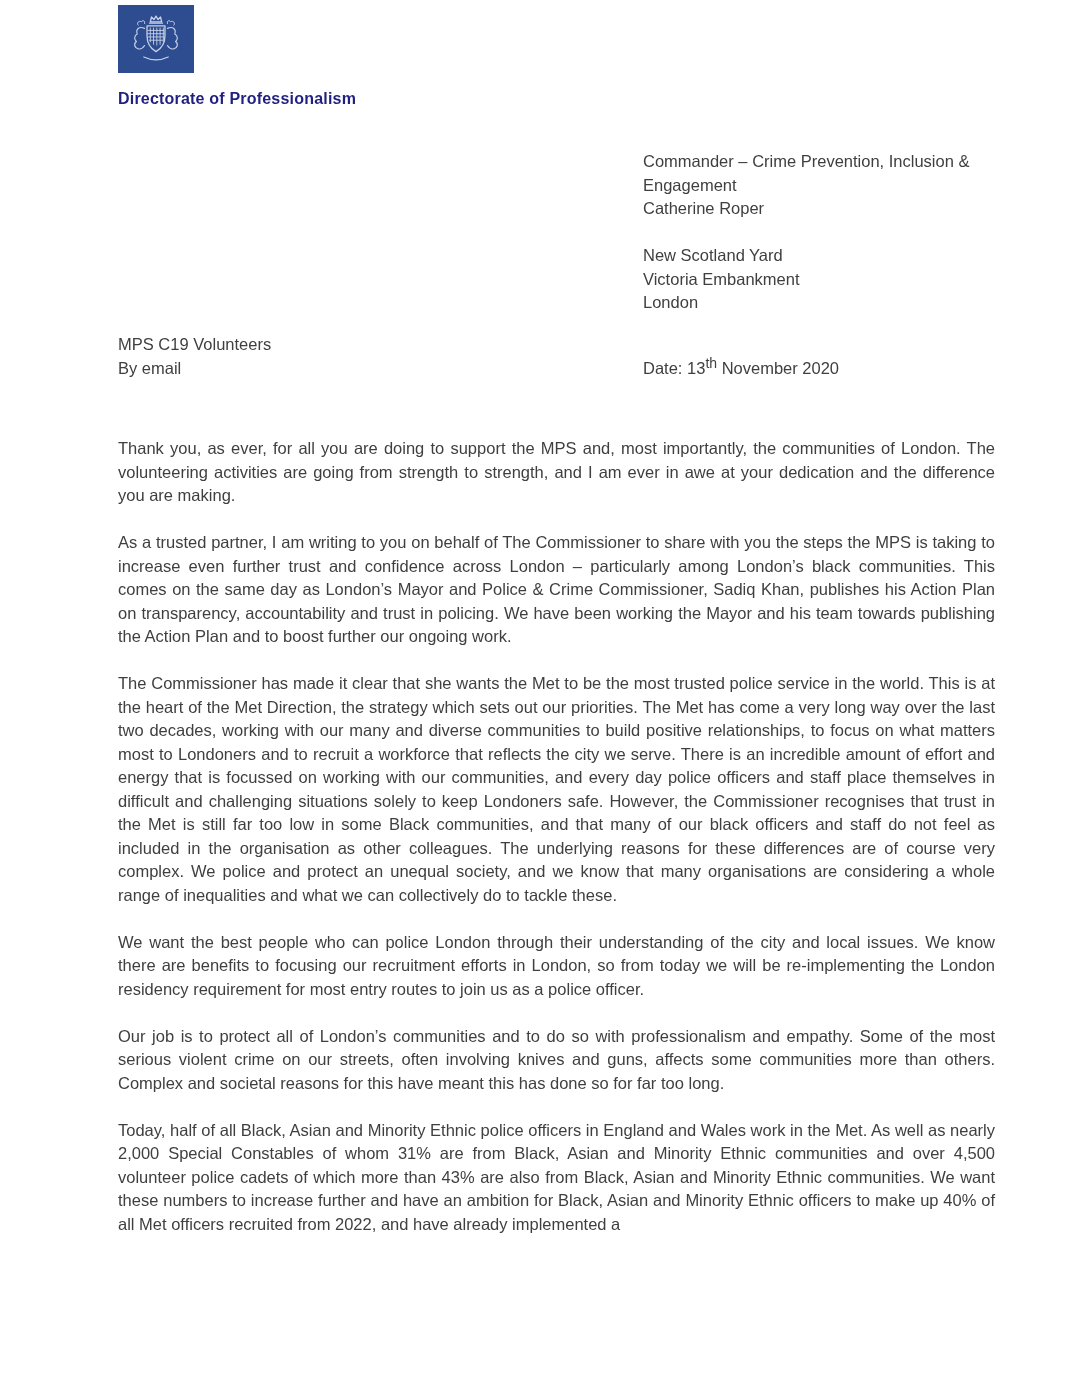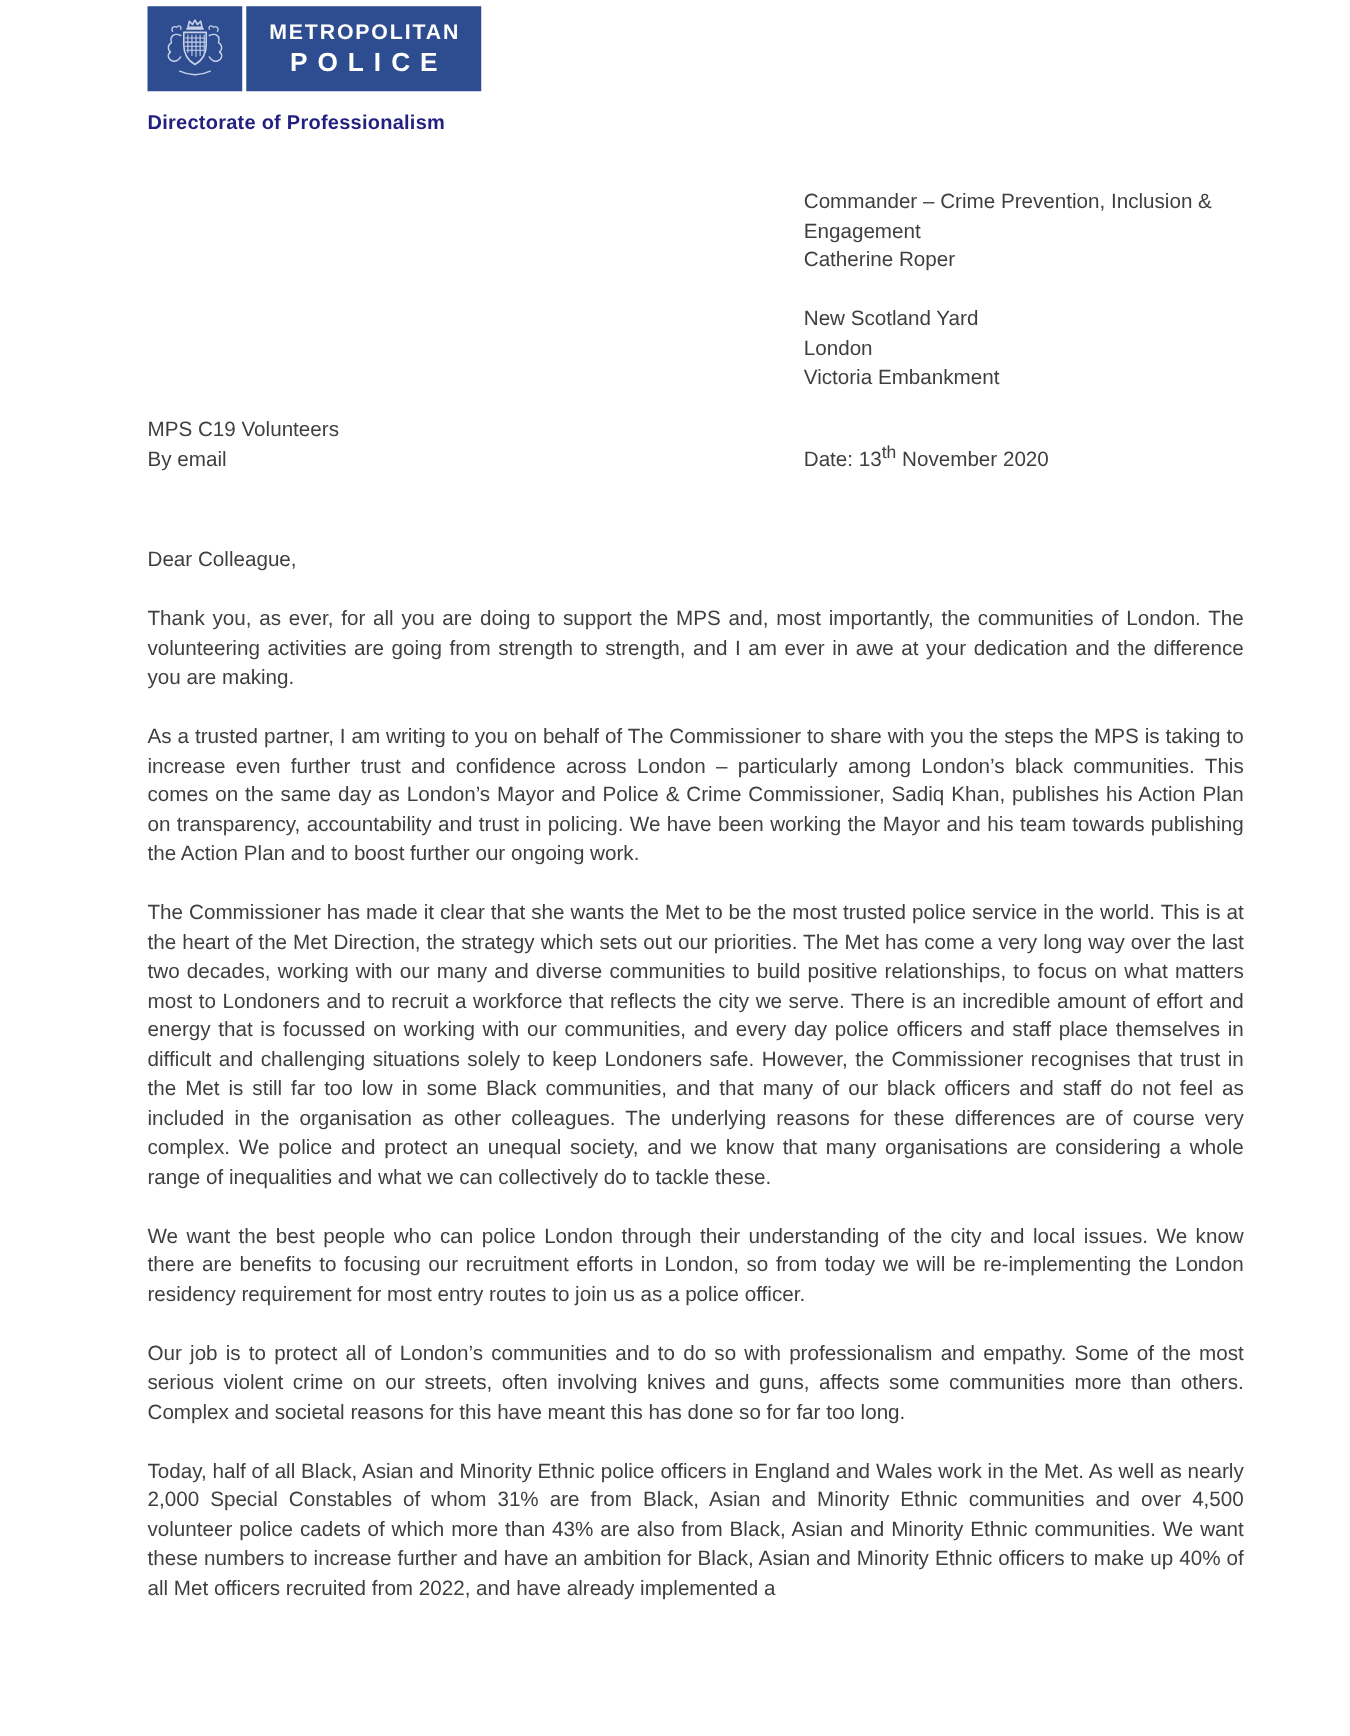--- a/index.html
+++ b/index.html
@@ -78,46 +78,41 @@
           <path d="M24 21 c-7 -3 -11 1 -9 7 c-4 2 -4 7 -1 9 c-4 3 -2 8 2 9 c3 1 6 -1 8 -4" stroke-width="1.4"></path>
           <path d="M16 17 c-2 -3 1 -6 4 -4 c2 -3 5 -1 4 2" stroke-width="1.2"></path>
 
           <path d="M52 21 c7 -3 11 1 9 7 c4 2 4 7 1 9 c4 3 2 8 -2 9 c-3 1 -6 -1 -8 -4" stroke-width="1.4"></path>
           <path d="M60 17 c2 -3 -1 -6 -4 -4 c-2 -3 -5 -1 -4 2" stroke-width="1.2"></path>
 
           <path d="M23 56 q15 7 30 0" stroke-width="1.4"></path>
         </svg>
       </div>
       <div class="logo-divider"></div>
-      <div class="logo-text">
-        <span class="brand-line1">METROPOLITAN</span>
-        <span class="brand-line2">POLICE</span>
-      </div>
     </div>
     <h1 class="dept-title">Directorate of Professionalism</h1>
   </header>
 
   <section class="address-row">
     <div class="recipient-block">
       <div class="addr-line">MPS C19 Volunteers</div>
       <div class="addr-line">By email</div>
     </div>
     <div class="sender-block">
       <div class="addr-line">Commander – Crime Prevention, Inclusion &amp; Engagement</div>
       <div class="addr-line">Catherine Roper</div>
       <div class="spacer-line"></div>
       <div class="addr-line">New Scotland Yard</div>
+      <div class="addr-line">Victoria Embankment</div>
       <div class="addr-line">London</div>
-      <div class="addr-line">Victoria Embankment</div>
       <div class="date-line"><span>Date: 13</span><sup>th</sup><span> November 2020</span></div>
     </div>
   </section>
 
   <section class="letter-body">
-    <p class="salutation">Dear Colleague,</p>
     <p>Thank you, as ever, for all you are doing to support the MPS and, most importantly, the communities of London. The volunteering activities are going from strength to strength, and I am ever in awe at your dedication and the difference you are making.</p>
     <p>As a trusted partner, I am writing to you on behalf of The Commissioner to share with you the steps the MPS is taking to increase even further trust and confidence across London – particularly among London’s black communities.  This comes on the same day as London’s Mayor and Police &amp; Crime Commissioner, Sadiq Khan, publishes his Action Plan on transparency, accountability and trust in policing. We have been working the Mayor and his team towards publishing the Action Plan and to boost further our ongoing work.</p>
     <p>The Commissioner has made it clear that she wants the Met to be the most trusted police service in the world. This is at the heart of the Met Direction, the strategy which sets out our priorities. The Met has come a very long way over the last two decades, working with our many and diverse communities to build positive relationships, to focus on what matters most to Londoners and to recruit a workforce that reflects the city we serve. There is an incredible amount of effort and energy that is focussed on working with our communities, and every day police officers and staff place themselves in difficult and challenging situations solely to keep Londoners safe. However, the Commissioner recognises that trust in the Met is still far too low in some Black communities, and that many of our black officers and staff do not feel as included in the organisation as other colleagues. The underlying reasons for these differences are of course very complex. We police and protect an unequal society, and we know that many organisations are considering a whole range of inequalities and what we can collectively do to tackle these.</p>
     <p>We want the best people who can police London through their understanding of the city and local issues. We know there are benefits to focusing our recruitment efforts in London, so from today we will be re-implementing the London residency requirement for most entry routes to join us as a police officer.</p>
     <p>Our job is to protect all of London’s communities and to do so with professionalism and empathy. Some of the most serious violent crime on our streets, often involving knives and guns, affects some communities more than others.  Complex and societal reasons for this have meant this has done so for far too long.</p>
     <p>Today, half of all Black, Asian and Minority Ethnic police officers in England and Wales work in the Met.  As well as nearly 2,000 Special Constables of whom 31% are from Black, Asian and Minority Ethnic communities and over 4,500 volunteer police cadets of which more than 43% are also from Black, Asian and Minority Ethnic communities. We want these numbers to increase further and have an ambition for Black, Asian and Minority Ethnic officers to make up 40% of all Met officers recruited from 2022, and have already implemented a</p>
   </section>
 
 </div>
 

